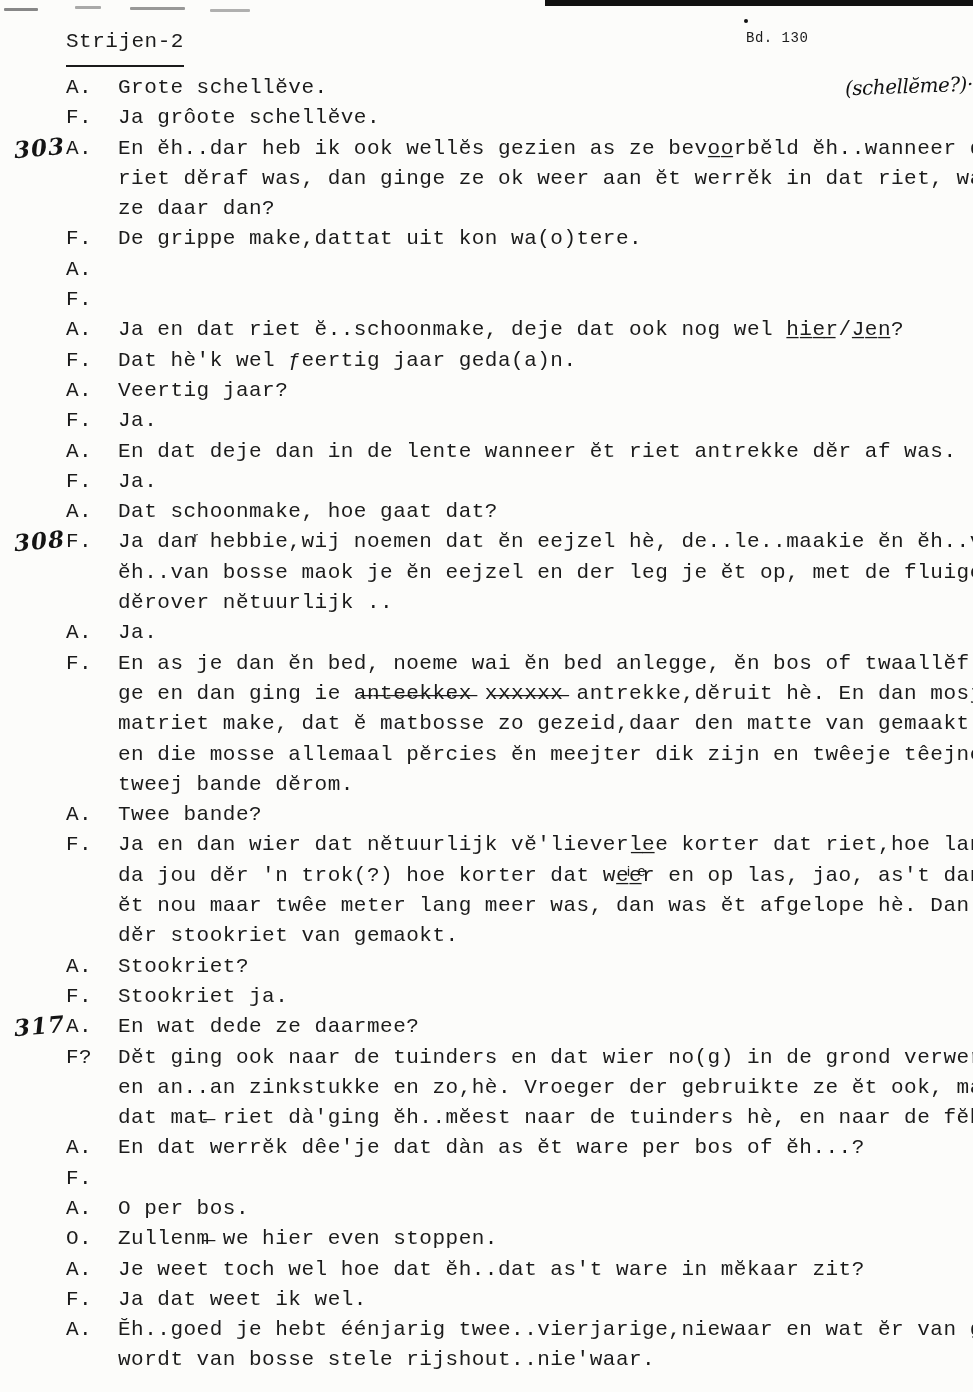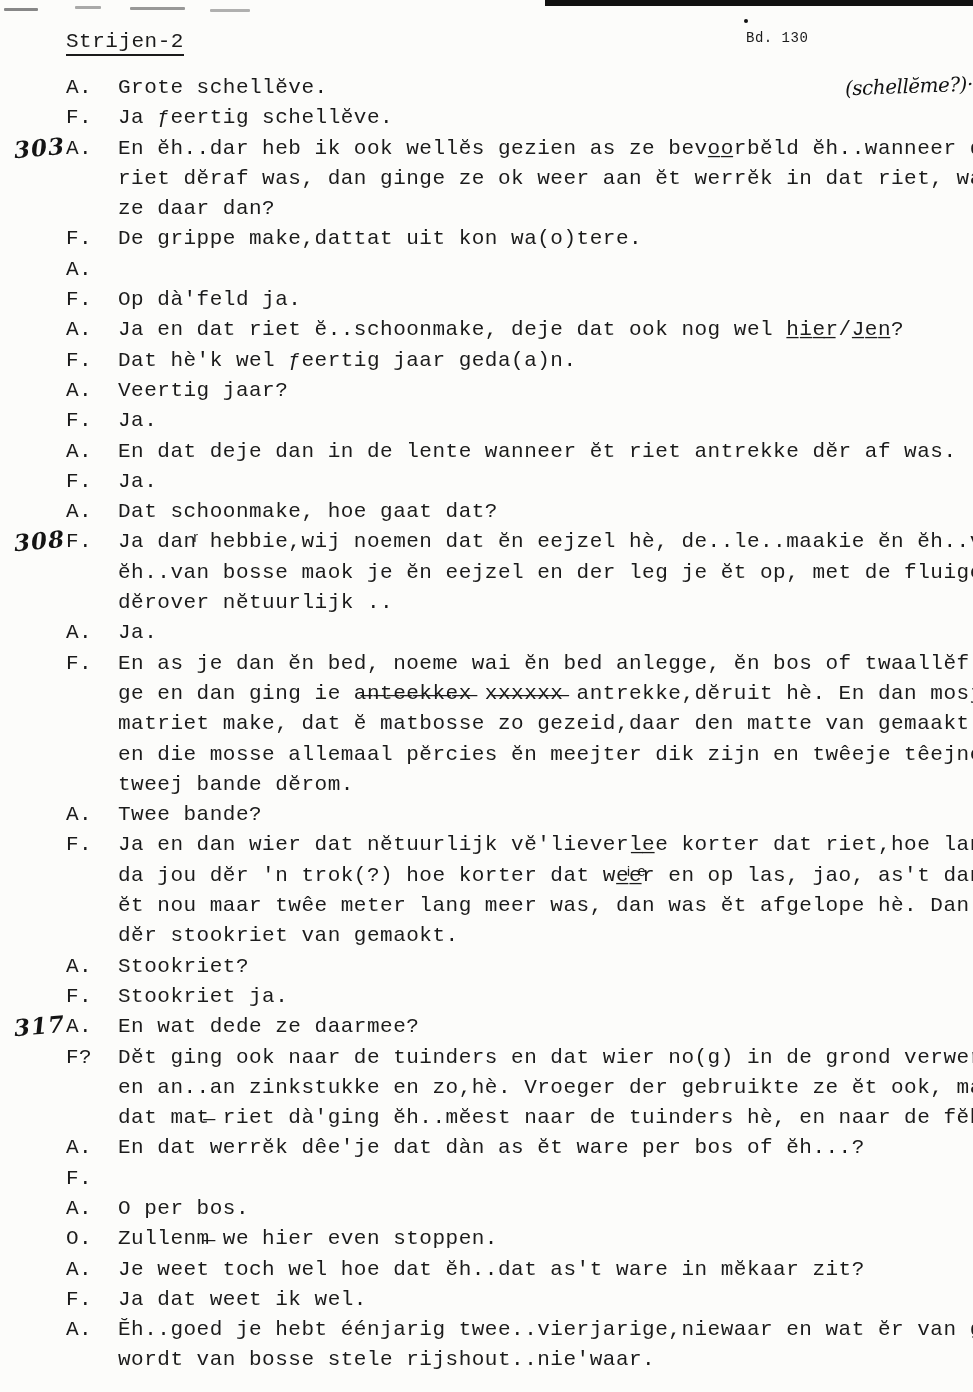--- a/index.html
+++ b/index.html
@@ -16,21 +16,21 @@
   .scan-dash{position:absolute;background:#555;height:3px;border-radius:1px;opacity:.7;}
   .scan-dash.d1{top:8px;left:4px;width:34px;}
   .scan-dash.d2{top:6px;left:75px;width:26px;opacity:.5;}
   .scan-dash.d3{top:7px;left:130px;width:55px;opacity:.6;}
   .scan-dash.d4{top:9px;left:210px;width:40px;opacity:.45;}
   .scan-dot{position:absolute;top:19px;left:744px;width:4px;height:4px;background:#111;border-radius:50%;}
   
   .hdr-title{
     position:absolute;top:30px;left:66px;
     font-size:21px;letter-spacing:.5px;
-    border-bottom:2px solid #1b1b1b;padding-bottom:1px;
+    border-bottom:2px solid #1b1b1b;padding-bottom:12px;
   }
   .hdr-ref{position:absolute;top:30px;left:746px;font-size:14px;letter-spacing:.5px;}
   
   .transcript{position:absolute;top:74px;left:0;right:0;}
   .line{
     position:relative;height:30.3px;display:flex;align-items:flex-start;
     padding-left:14px;white-space:pre;font-size:21px;letter-spacing:.5px;line-height:28px;
   }
   .col-margin{
     width:52px;flex:0 0 52px;
@@ -56,27 +56,27 @@
   <div class="scan-dash d2"></div>
   <div class="scan-dash d3"></div>
   <div class="scan-dash d4"></div>
   <div class="scan-dot"></div>
 
   <div class="hdr-title">Strijen-2</div>
   <div class="hdr-ref">Bd. 130</div>
 
   <div class="transcript" id="transcript">
       <div class="line"><span class="col-margin"></span><span class="col-speaker">A.</span><span class="col-text">Grote schellĕve.</span><span class="hand">(schellĕme?)·</span></div>
-      <div class="line"><span class="col-margin"></span><span class="col-speaker">F.</span><span class="col-text">Ja ƒeertig schellĕve.</span></div>
+      <div class="line"><span class="col-margin"></span><span class="col-speaker">F.</span><span class="col-text">Ja grôote schellĕve.</span></div>
       <div class="line"><span class="col-margin">303</span><span class="col-speaker">A.</span><span class="col-text">En ĕh..dar heb ik ook wellĕs gezien as ze bevo̲o̲rbĕld ĕh..wanneer dat</span></div>
       <div class="line"><span class="col-margin"></span><span class="col-speaker"></span><span class="col-text">riet dĕraf was, dan ginge ze ok weer aan ĕt werrĕk in dat riet, wat de</span></div>
       <div class="line"><span class="col-margin"></span><span class="col-speaker"></span><span class="col-text">ze daar dan?</span></div>
       <div class="line"><span class="col-margin"></span><span class="col-speaker">F.</span><span class="col-text">De grippe make,dattat uit kon wa(o)tere.</span></div>
       <div class="line"><span class="col-margin"></span><span class="col-speaker">A.</span></div>
-      <div class="line"><span class="col-margin"></span><span class="col-speaker">F.</span><span class="col-text">Op dà'feld ja.</span></div>
+      <div class="line"><span class="col-margin"></span><span class="col-speaker">F.</span></div>
       <div class="line"><span class="col-margin"></span><span class="col-speaker">A.</span><span class="col-text">Ja en dat riet ĕ..schoonmake, deje dat ook nog wel h̲i̲e̲r̲/J̲e̲n̲?</span></div>
       <div class="line"><span class="col-margin"></span><span class="col-speaker">F.</span><span class="col-text">Dat hè'k wel ƒeertig jaar geda(a)n.</span></div>
       <div class="line"><span class="col-margin"></span><span class="col-speaker">A.</span><span class="col-text">Veertig jaar?</span></div>
       <div class="line"><span class="col-margin"></span><span class="col-speaker">F.</span><span class="col-text">Ja.</span></div>
       <div class="line"><span class="col-margin"></span><span class="col-speaker">A.</span><span class="col-text">En dat deje dan in de lente wanneer ĕt riet antrekke dĕr af was.</span></div>
       <div class="line"><span class="col-margin"></span><span class="col-speaker">F.</span><span class="col-text">Ja.</span></div>
       <div class="line"><span class="col-margin"></span><span class="col-speaker">A.</span><span class="col-text">Dat schoonmake, hoe gaat dat?</span></div>
       <div class="line"><span class="col-margin">308</span><span class="col-speaker">F.</span><span class="col-text">Ja danͬ hebbie,wij noemen dat ĕn eejzel hè, de..le..maakie ĕn ĕh..van</span></div>
       <div class="line"><span class="col-margin"></span><span class="col-speaker"></span><span class="col-text">ĕh..van bosse maok je ĕn eejzel en der leg je ĕt op, met de fluige(?)</span></div>
       <div class="line"><span class="col-margin"></span><span class="col-speaker"></span><span class="col-text">dĕrover nĕtuurlijk ..</span></div>

